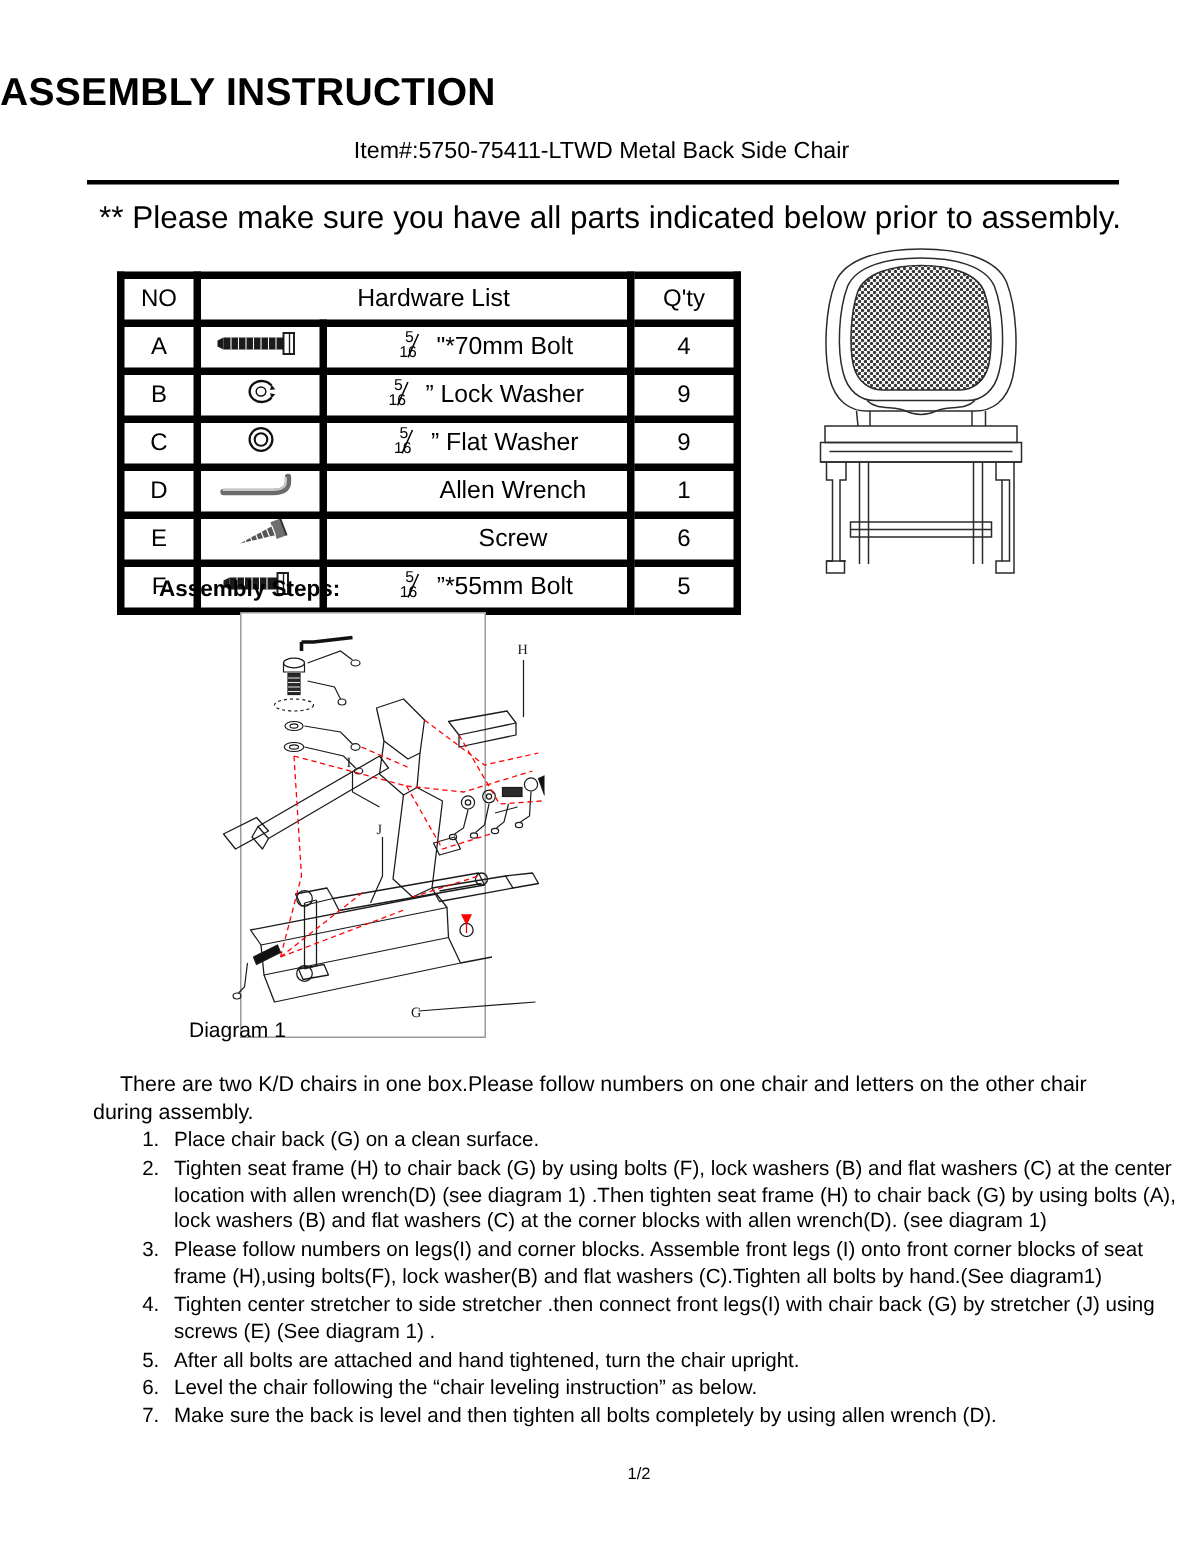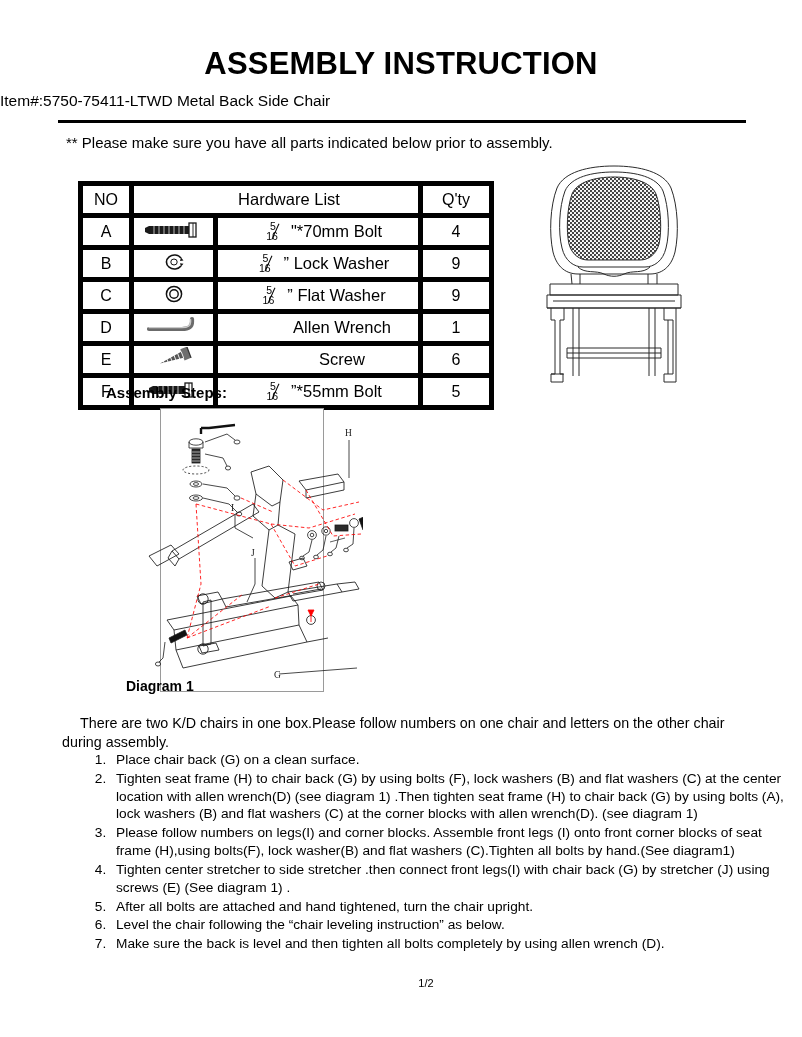--- a/index.html
+++ b/index.html
@@ -15,46 +15,45 @@
     color: #000000;
     overflow: hidden;
   }
 
   
   .page-title {
     position: absolute;
     top: 46px;
     left: 0;
     width: 802px;
-    text-align: center;
-    font-size: 31px;
+    font-size: 26px;
     font-weight: bold;
     letter-spacing: 0.2px;
   }
   .page-subtitle {
     position: absolute;
     top: 92px;
     left: 0;
     width: 802px;
-    text-align: left;
+    text-align: center;
     font-size: 15.5px;
   }
   .header-rule {
     position: absolute;
     top: 120px;
     left: 58px;
     width: 688px;
     height: 3px;
     background: #000;
   }
   .notice-line {
     position: absolute;
     top: 134px;
     left: 66px;
-    font-size: 15px;
+    font-size: 21px;
   }
 
   
   .hw-table {
     position: absolute;
     top: 181px;
     left: 78px;
     border-collapse: collapse;
     background: #fff;
   }
@@ -136,21 +135,21 @@
     border: 1px solid #9a9a9a;
     background: #fff;
     overflow: visible;
   }
   .diagram-svg { position: absolute; top: -3px; left: -38px; }
   .diagram-caption {
     position: absolute;
     top: 678px;
     left: 126px;
     font-size: 14px;
-    font-weight: bold;
+    font-weight: normal;
     background: transparent;
   }
 
   
   .intro-para {
     position: absolute;
     top: 714px;
     left: 62px;
     width: 684px;
     font-size: 14.3px;

